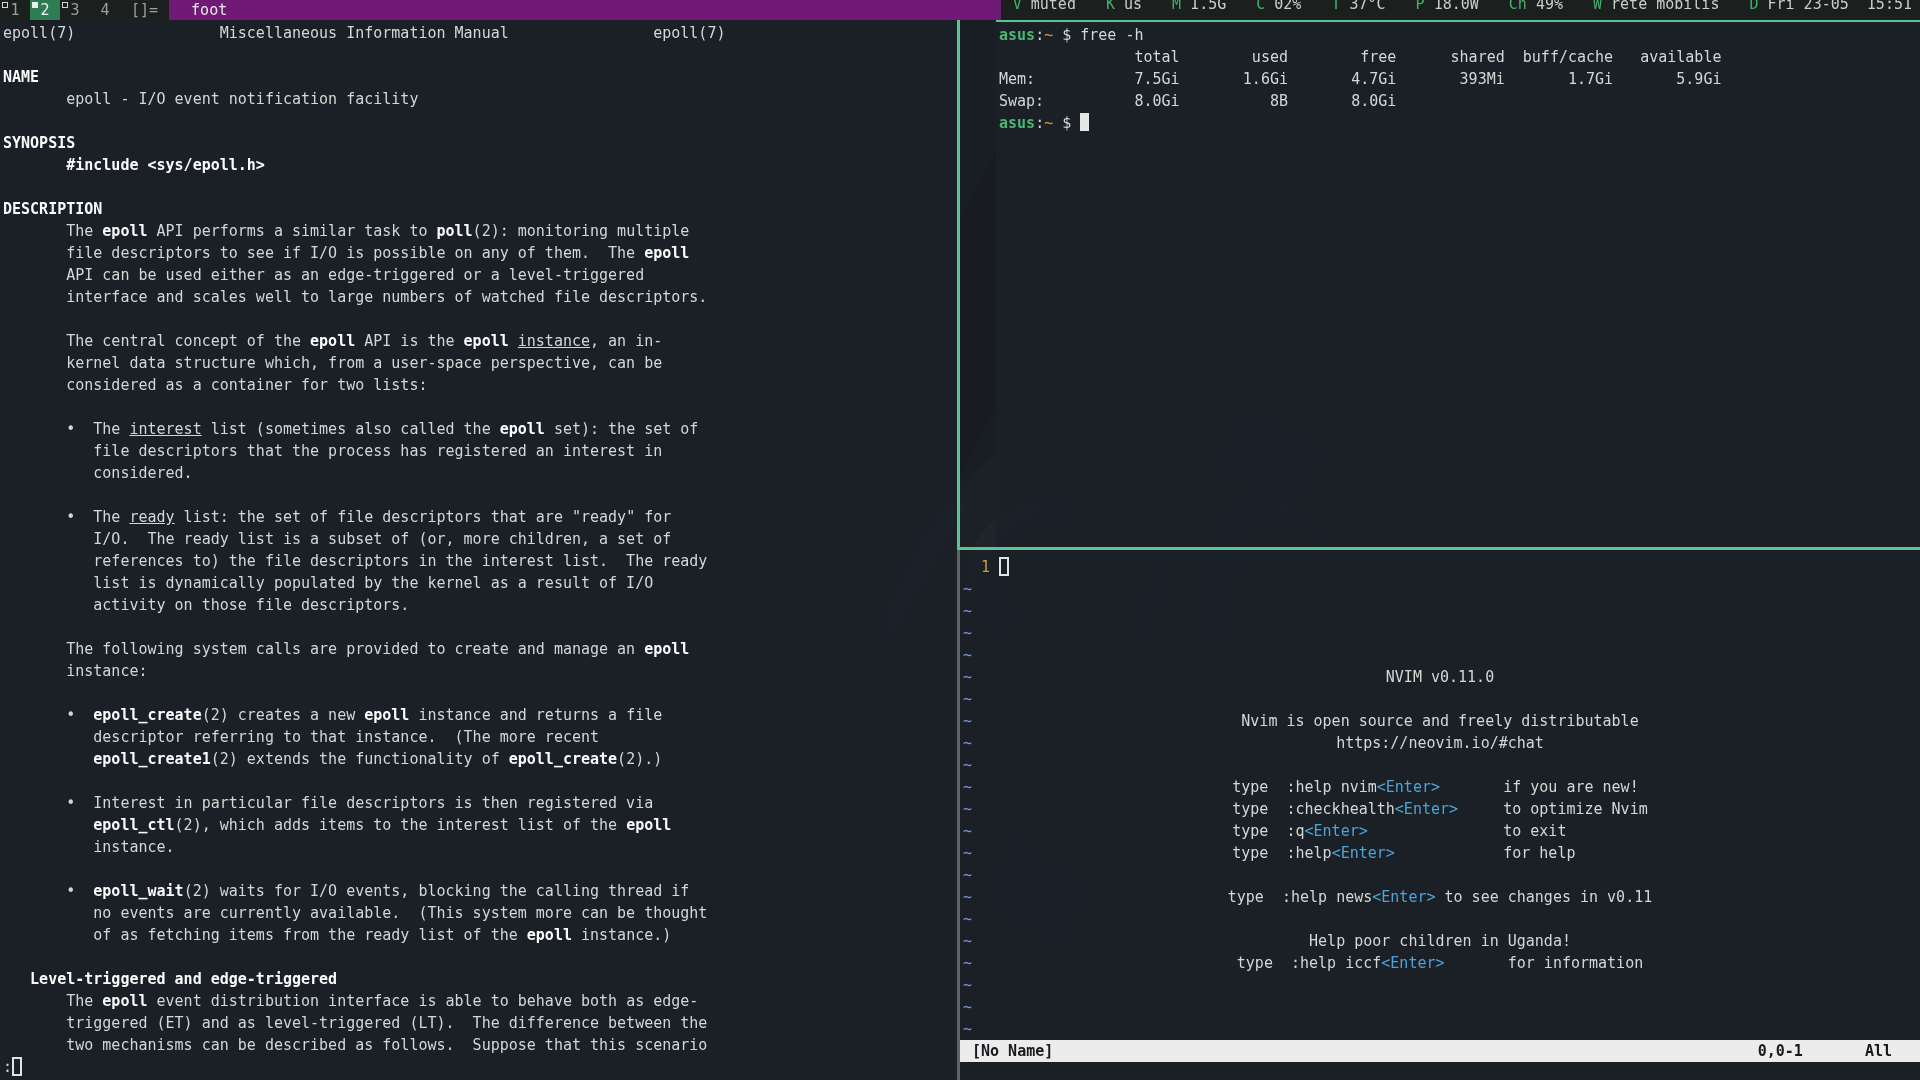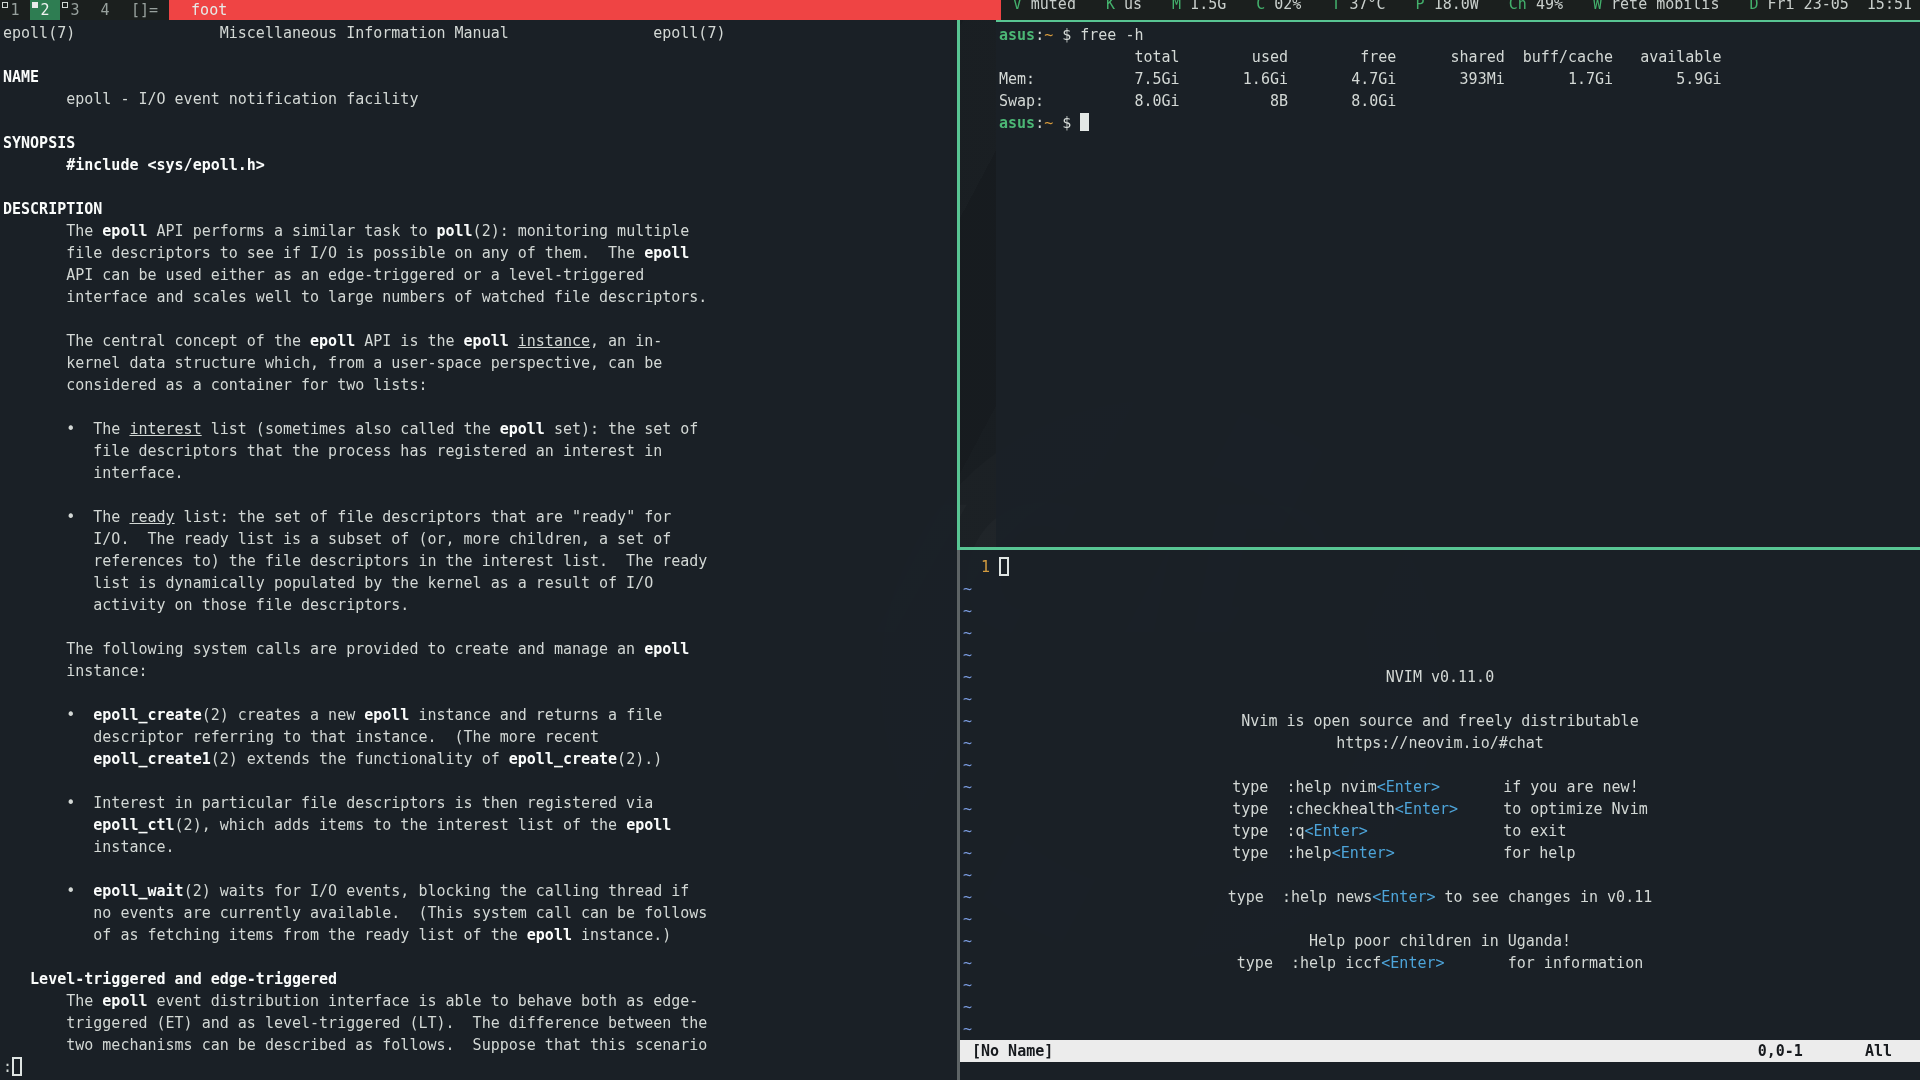--- a/index.html
+++ b/index.html
@@ -23,21 +23,21 @@
 
   
   .bar{position:absolute;left:0;top:0;width:1920px;height:20px;background:#1b1f1e;
     display:flex;align-items:stretch;font-size:15px;color:#98a19e;z-index:5}
   .tag{width:30px;display:flex;align-items:center;justify-content:center;position:relative;cursor:default}
   .tag .sq{position:absolute;left:2px;top:2px;width:6px;height:6px;
     border:1px solid #cfd6d3;box-sizing:border-box}
   .tag .sq.filled{background:#e9edeb;border-color:#e9edeb}
   .tag.selected{background:#2e7d52;color:#eef2f0}
   .layout{padding:0 11px;display:flex;align-items:center}
-  .bar-title{flex:1;background:#ef4444;color:#e6ebe8;display:flex;align-items:center;
+  .bar-title{flex:1;background:#701a75;color:#e6ebe8;display:flex;align-items:center;
     padding-left:22px;white-space:pre}
   .status{display:flex;align-items:center;gap:30px;padding:0 8px 12px 12px;background:#1b1f1e}
   .sitem{white-space:pre}
   .skey{color:#43b06c}
   .sval{color:#c9cfcc}
 
   
   .win{position:absolute;background:rgba(26,33,39,0.95);font-size:15px;line-height:22px;
     color:#d3d8d5}
   .win-man{left:0;top:20px;width:957px;height:1060px;padding:2px 0 0 3px;box-sizing:border-box}
@@ -125,41 +125,41 @@
       <div class="tline"><span>       file descriptors to see if I/O is possible on any of them.  The </span><span class="sb">epoll</span></div>
       <div class="tline"><span>       API can be used either as an edge-triggered or a level-triggered</span></div>
       <div class="tline"><span>       interface and scales well to large numbers of watched file descriptors.</span></div>
       <div class="tline"><span></span></div>
       <div class="tline"><span>       The central concept of the </span><span class="sb">epoll</span><span> API is the </span><span class="sb">epoll</span><span> </span><span class="su">instance</span><span>, an in-</span></div>
       <div class="tline"><span>       kernel data structure which, from a user-space perspective, can be</span></div>
       <div class="tline"><span>       considered as a container for two lists:</span></div>
       <div class="tline"><span></span></div>
       <div class="tline"><span>       •  The </span><span class="su">interest</span><span> list (sometimes also called the </span><span class="sb">epoll</span><span> set): the set of</span></div>
       <div class="tline"><span>          file descriptors that the process has registered an interest in</span></div>
-      <div class="tline"><span>          interface.</span></div>
+      <div class="tline"><span>          considered.</span></div>
       <div class="tline"><span></span></div>
       <div class="tline"><span>       •  The </span><span class="su">ready</span><span> list: the set of file descriptors that are "ready" for</span></div>
       <div class="tline"><span>          I/O.  The ready list is a subset of (or, more children, a set of</span></div>
       <div class="tline"><span>          references to) the file descriptors in the interest list.  The ready</span></div>
       <div class="tline"><span>          list is dynamically populated by the kernel as a result of I/O</span></div>
       <div class="tline"><span>          activity on those file descriptors.</span></div>
       <div class="tline"><span></span></div>
       <div class="tline"><span>       The following system calls are provided to create and manage an </span><span class="sb">epoll</span></div>
       <div class="tline"><span>       instance:</span></div>
       <div class="tline"><span></span></div>
       <div class="tline"><span>       •  </span><span class="sb">epoll_create</span><span>(2) creates a new </span><span class="sb">epoll</span><span> instance and returns a file</span></div>
       <div class="tline"><span>          descriptor referring to that instance.  (The more recent</span></div>
       <div class="tline"><span>          </span><span class="sb">epoll_create1</span><span>(2) extends the functionality of </span><span class="sb">epoll_create</span><span>(2).)</span></div>
       <div class="tline"><span></span></div>
       <div class="tline"><span>       •  Interest in particular file descriptors is then registered via</span></div>
       <div class="tline"><span>          </span><span class="sb">epoll_ctl</span><span>(2), which adds items to the interest list of the </span><span class="sb">epoll</span></div>
       <div class="tline"><span>          instance.</span></div>
       <div class="tline"><span></span></div>
       <div class="tline"><span>       •  </span><span class="sb">epoll_wait</span><span>(2) waits for I/O events, blocking the calling thread if</span></div>
-      <div class="tline"><span>          no events are currently available.  (This system call can be follows</span></div>
+      <div class="tline"><span>          no events are currently available.  (This system more can be thought</span></div>
       <div class="tline"><span>          of as fetching items from the ready list of the </span><span class="sb">epoll</span><span> instance.)</span></div>
       <div class="tline"><span></span></div>
       <div class="tline"><span class="sb">   Level-triggered and edge-triggered</span></div>
       <div class="tline"><span>       The </span><span class="sb">epoll</span><span> event distribution interface is able to behave both as edge-</span></div>
       <div class="tline"><span>       triggered (ET) and as level-triggered (LT).  The difference between the</span></div>
       <div class="tline"><span>       two mechanisms can be described as follows.  Suppose that this scenario</span></div>
       <div class="tline"><span>:</span><span class="cursor-hollow"></span></div>
     </div>
 </div>
 

